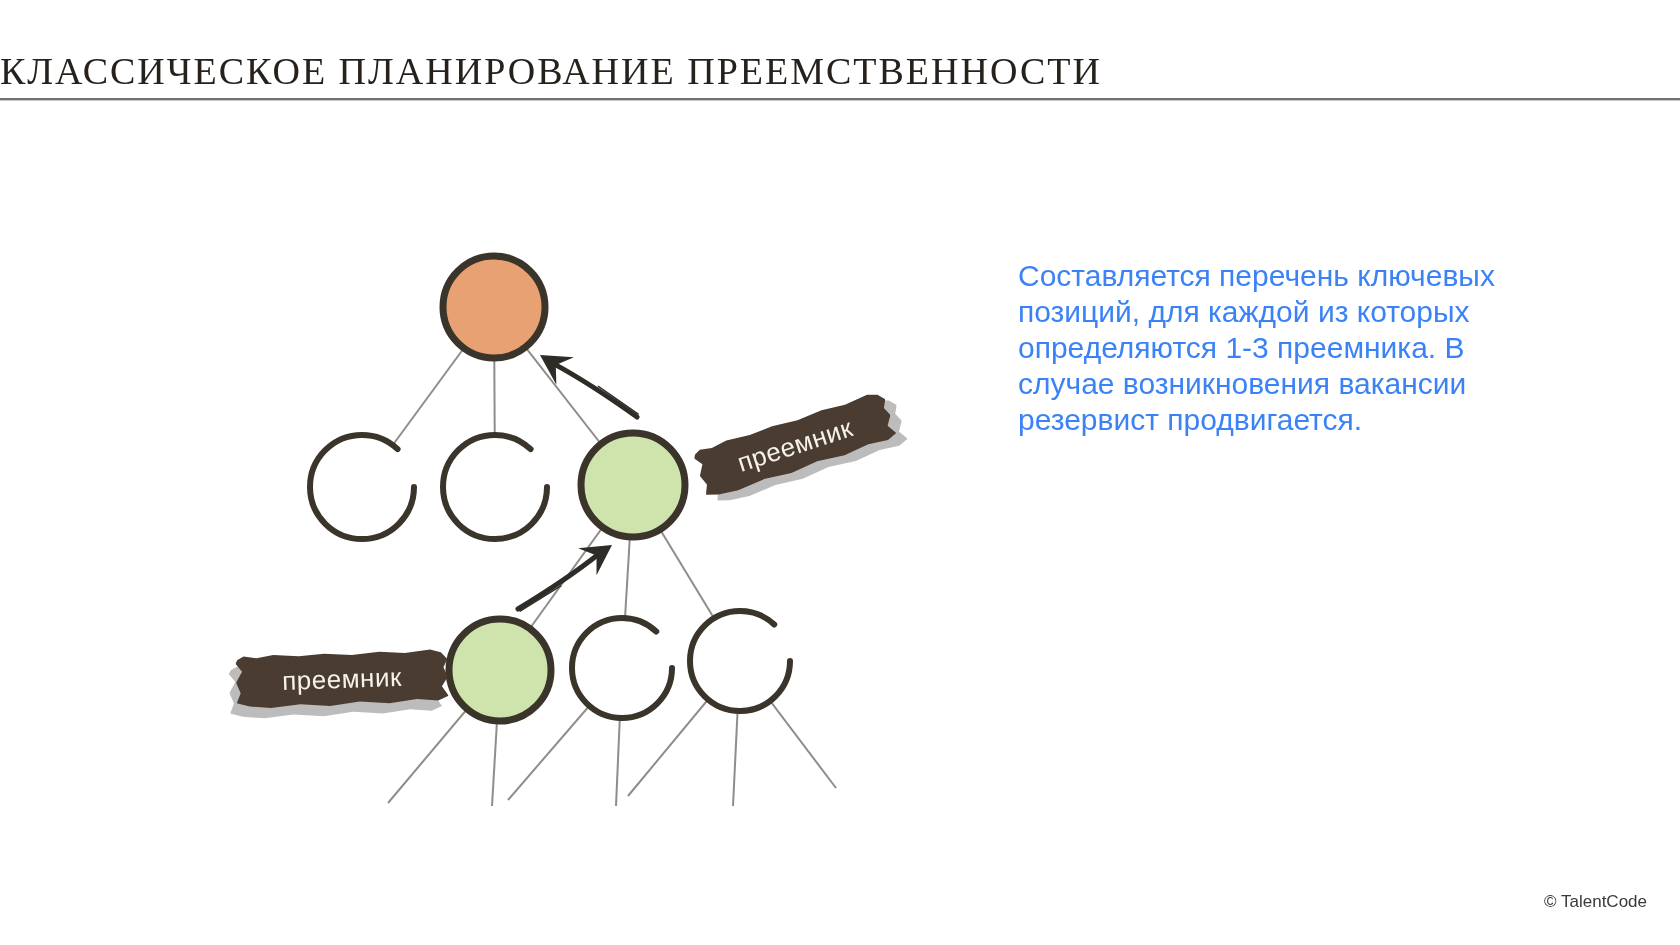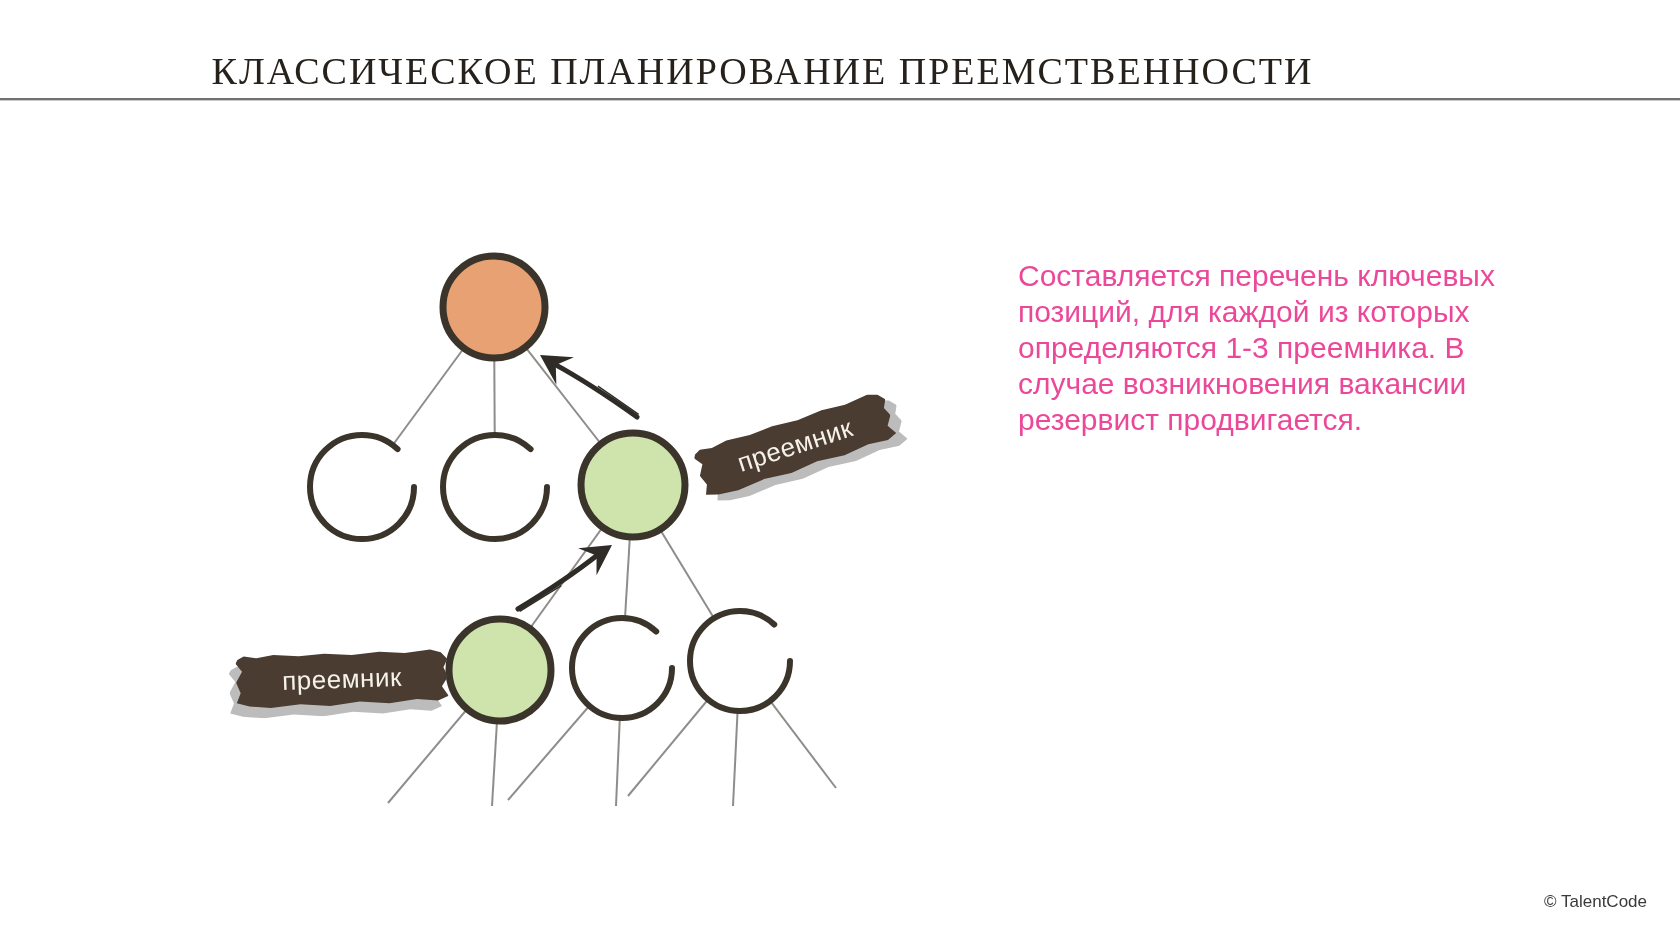--- a/index.html
+++ b/index.html
@@ -1,35 +1,35 @@
 <!DOCTYPE html>
 <html><head>
 <meta charset="utf-8">
 <style>
   html,body{margin:0;padding:0;background:#ffffff;}
   body{font-family:"Liberation Sans", sans-serif;}
   .page{position:relative;width:1680px;height:945px;background:#ffffff;overflow:hidden;}
 
   .slide-title{
     position:absolute;left:0;top:24px;width:1525px;
-    text-align:center;
+    text-align:left;
     font-family:"Liberation Serif", serif;
     font-size:38px;font-weight:400;
     letter-spacing:2px;
     color:#27211c;
     white-space:nowrap;
   }
   .divider{
     position:absolute;left:0;top:98px;width:1680px;height:2px;
     background:#717171;border-bottom:1px solid #c9c9c9;
   }
 
   .description{
     position:absolute;left:1018px;top:228px;width:488px;
-    font-size:30px;line-height:36px;color:#ec4899;
+    font-size:30px;line-height:36px;color:#3b82f6;
     letter-spacing:0;
   }
 
   .diagram-svg{position:absolute;left:0;top:0;}
 
   .tag-wrap{position:absolute;}
   .torn{
     clip-path:polygon(1% 8%,4% 2%,10% 6%,18% 1%,30% 5%,42% 2%,55% 6%,68% 2%,80% 6%,92% 1%,97% 7%,100% 20%,98% 35%,100% 52%,97% 70%,100% 88%,95% 96%,85% 92%,72% 98%,58% 93%,44% 99%,30% 94%,16% 99%,6% 95%,0% 88%,2% 70%,0% 50%,3% 30%,0% 15%);
   }
   .tag-shadow{position:absolute;left:0;top:0;width:100%;height:100%;background:#bcbcbc;}

